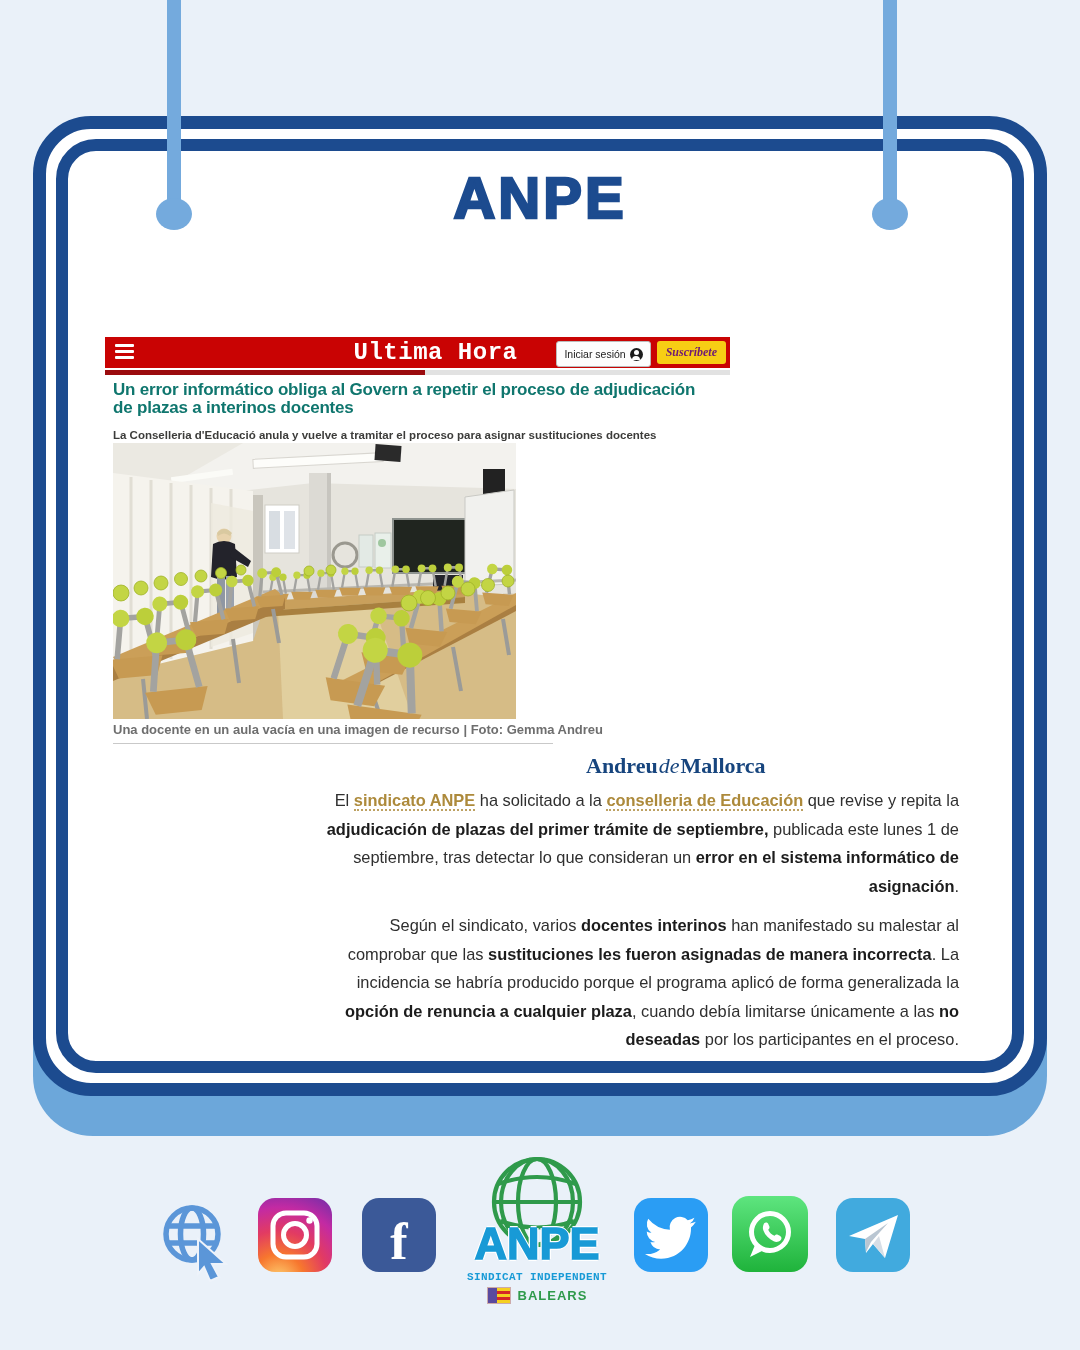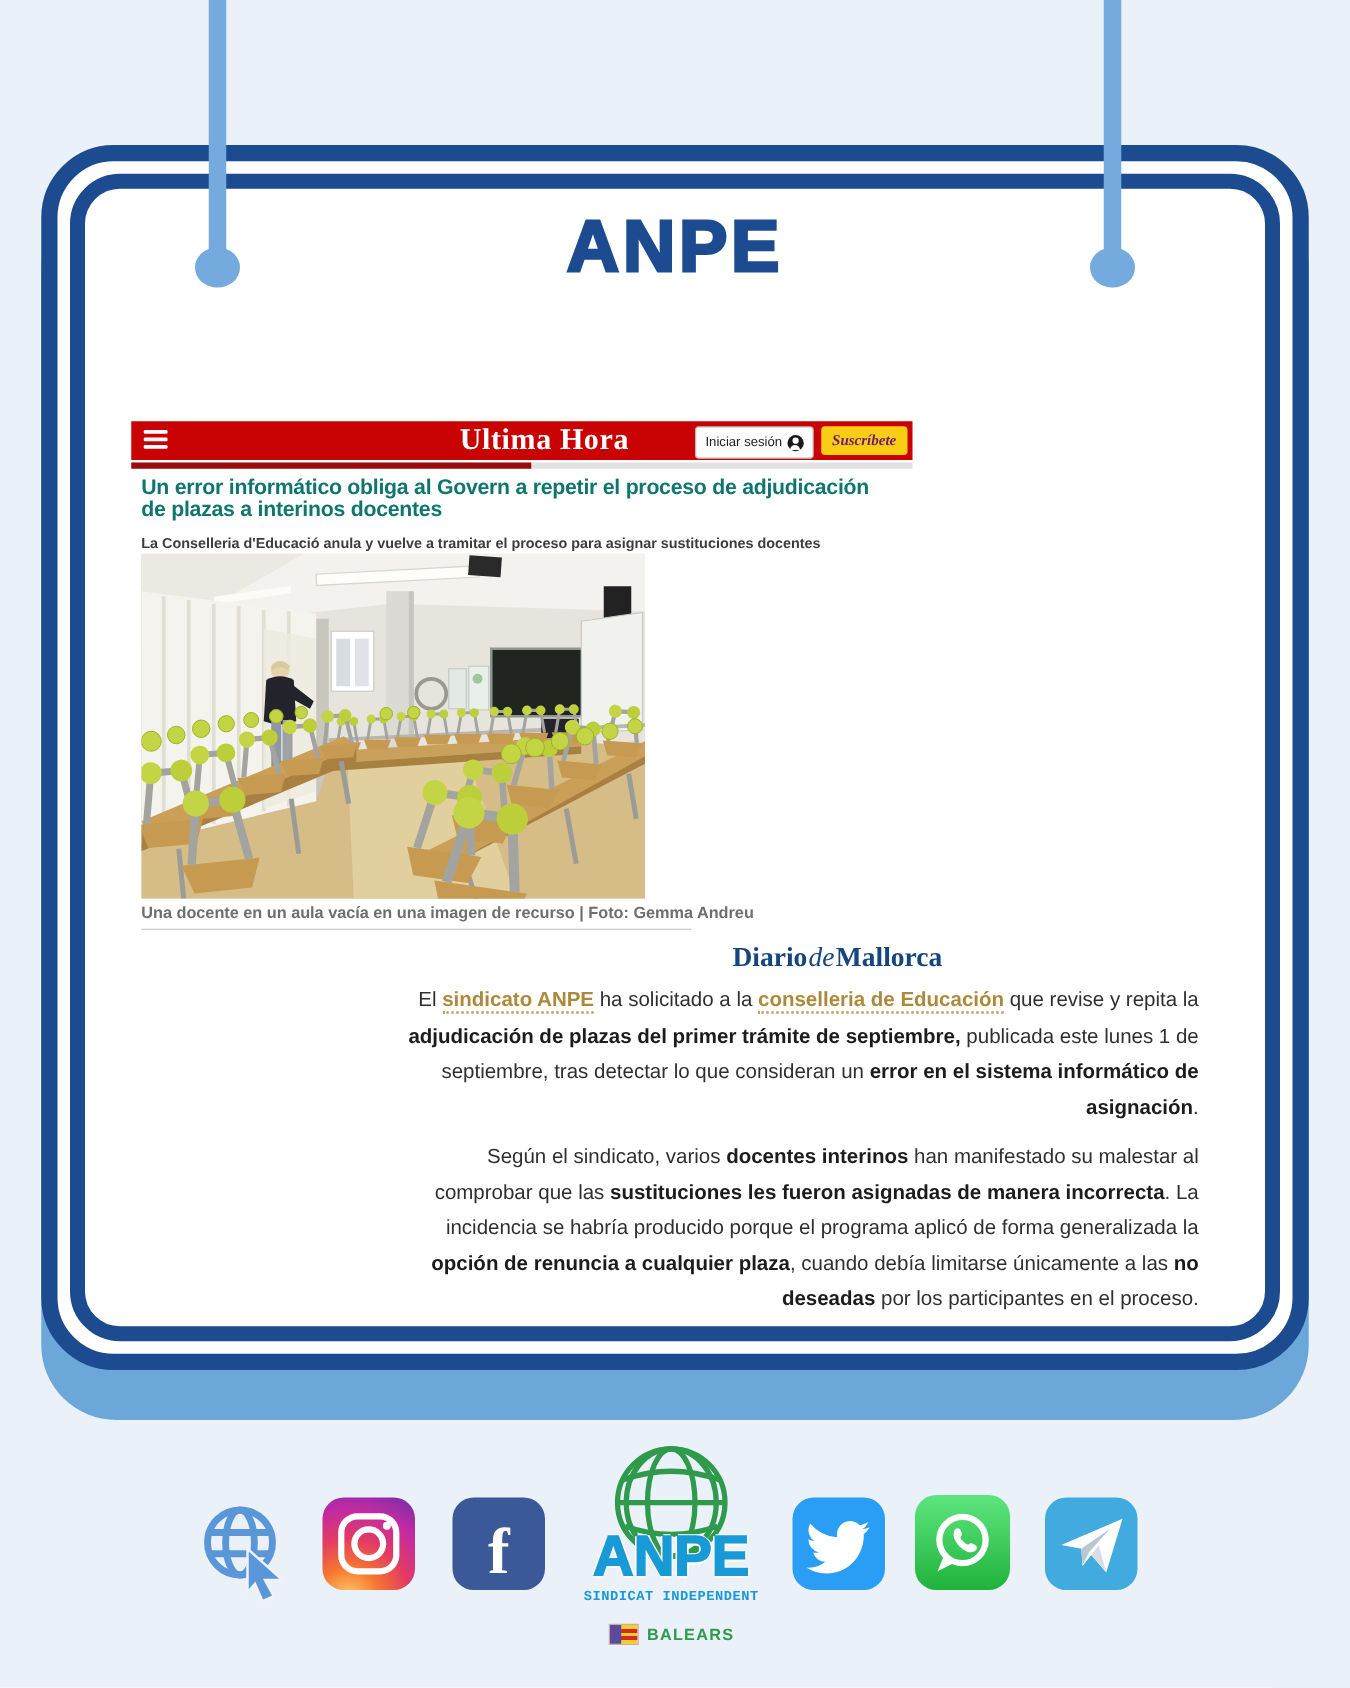--- a/index.html
+++ b/index.html
@@ -26,21 +26,21 @@
     color:var(--navy);font-family:"Liberation Sans",sans-serif;font-weight:900;
     font-size:58px;letter-spacing:3px;-webkit-text-stroke:2.5px var(--navy);}
   .title1{top:164px;}
   .title2{top:246px;}
 
   
   .news{position:absolute;left:105px;top:337px;width:625px;z-index:2;background:#fff;}
   .news-bar{position:relative;height:31px;background:var(--red);display:flex;align-items:center;}
   .burger{position:absolute;left:10px;top:7px;width:19px;height:15px;display:flex;flex-direction:column;justify-content:space-between;}
   .burger span{display:block;height:3px;background:#fff;border-radius:1px;}
-  .masthead{flex:1;text-align:center;color:#fff;font-family:Liberation Serif, serif;font-weight:900;font-size:24px;letter-spacing:.5px;padding-left:36px;}
+  .masthead{flex:1;text-align:center;color:#fff;font-family:Liberation Mono, monospace;font-weight:900;font-size:24px;letter-spacing:.5px;padding-left:36px;}
   .bar-actions{position:absolute;right:4px;top:4px;display:flex;gap:6px;}
   .login-btn{display:flex;align-items:center;gap:4px;background:#fdfdfd;border:1px solid #bbb;border-radius:3px;font-size:10.5px;color:#222;padding:4px 7px;height:16px;}
   .login-ico{width:13px;height:13px;border-radius:50%;background:#1b1b1b;position:relative;flex:0 0 13px;}
   .login-ico::before{content:"";position:absolute;left:4px;top:2.5px;width:5px;height:5px;border-radius:50%;background:#fff;}
   .login-ico::after{content:"";position:absolute;left:2.5px;top:8px;width:8px;height:4px;border-radius:4px 4px 0 0;background:#fff;}
   .sub-btn{background:var(--yellow);border-radius:3px;color:#701a75;font-family:"Liberation Serif",serif;font-style:italic;font-weight:700;font-size:12px;padding:3px 9px;height:17px;display:flex;align-items:center;}
   .progress{position:relative;margin-top:2px;height:5px;background:#e2e2e2;}
   .progress .fill{position:absolute;left:0;top:0;height:5px;width:320px;background:var(--darkred);}
   .headline{position:absolute;left:8px;top:44px;width:606px;font-size:17px;line-height:1.05;font-weight:700;color:#0f766e;letter-spacing:-.2px;}
   .subhead{position:absolute;left:8px;top:92px;width:610px;font-size:11.5px;font-weight:700;color:#3c3c3a;}
@@ -59,21 +59,21 @@
   .seg-plain{color:#2f2f2f;}
   .seg-bold{font-weight:700;color:#1c1c1c;}
   .seg-link{font-weight:700;color:var(--gold);border-bottom:2px dotted rgba(173,138,59,.8);padding-bottom:0px;cursor:pointer;}
 
   
   .icon-sq{position:absolute;width:74px;height:74px;border-radius:17px;z-index:2;}
   .anpe-logo{position:absolute;left:452px;top:1156px;width:170px;text-align:center;z-index:2;}
   .anpe-name{margin-top:-36px;font-size:45px;font-weight:900;color:var(--anpeblue);letter-spacing:0;-webkit-text-stroke:1.5px var(--anpeblue);
     text-shadow:2px 0 0 #fff,-2px 0 0 #fff,0 2px 0 #fff,0 -2px 0 #fff;position:relative;}
   .anpe-sub{font-size:11px;font-weight:800;color:var(--anpeblue);letter-spacing:.4px;margin-top:1px;font-family:Liberation Mono, monospace;}
-  .anpe-bal{margin-top:15px;display:flex;align-items:center;justify-content:center;gap:7px;}
+  .anpe-bal{margin-top:4px;display:flex;align-items:center;justify-content:center;gap:7px;}
   .bal-flag{position:relative;width:22px;height:15px;border:1px solid #caa;
     background:linear-gradient(180deg,#f5d020 0 20%,#d42727 20% 40%,#f5d020 40% 60%,#d42727 60% 80%,#f5d020 80%);}
   .bal-flag::before{content:"";position:absolute;left:0;top:0;width:9px;height:100%;background:#5a4a9e;}
   .bal-text{font-size:13px;font-weight:800;color:var(--anpegreen);letter-spacing:1px;}
 </style>
 </head>
 <body>
 
 <div id="canvas">
 
@@ -220,21 +220,21 @@
           <circle cx="196" cy="128" r="5"></circle>
             <circle cx="218" cy="127" r="5"></circle>
         </g>
       </svg>
     </div>
     <div class="caption">Una docente en un aula vacía en una imagen de recurso | Foto: Gemma Andreu</div>
     <div class="sep"></div>
   </div>
 
   <div class="diario">
-    <span class="b">Diario</span><span class="i">de</span><span class="b">Mallorca</span>
+    <span class="b">Andreu</span><span class="i">de</span><span class="b">Mallorca</span>
   </div>
 
   <div class="body-text">
     <p><span class="seg-plain">El </span><span class="seg-link">sindicato ANPE</span><span class="seg-plain"> ha solicitado a la </span><span class="seg-link">conselleria de Educación</span><span class="seg-plain"> que revise y repita la </span><span class="seg-bold">adjudicación de plazas del primer trámite de septiembre,</span><span class="seg-plain"> publicada este lunes 1 de septiembre, tras detectar lo que consideran un </span><span class="seg-bold">error en el sistema informático de asignación</span><span class="seg-plain">.</span></p>
     <p><span class="seg-plain">Según el sindicato, varios </span><span class="seg-bold">docentes interinos</span><span class="seg-plain"> han manifestado su malestar al comprobar que las </span><span class="seg-bold">sustituciones les fueron asignadas de manera incorrecta</span><span class="seg-plain">. La incidencia se habría producido porque el programa aplicó de forma generalizada la </span><span class="seg-bold">opción de renuncia a cualquier plaza</span><span class="seg-plain">, cuando debía limitarse únicamente a las </span><span class="seg-bold">no deseadas</span><span class="seg-plain"> por los participantes en el proceso.</span></p>
   </div>
 
   <svg class="abs" style="left:158px;top:1202px;z-index:2;" width="80" height="80" viewBox="0 0 80 80">
     <g stroke="#5b96d8" stroke-width="5.5" fill="none">
       <circle cx="34" cy="32" r="26"></circle>

